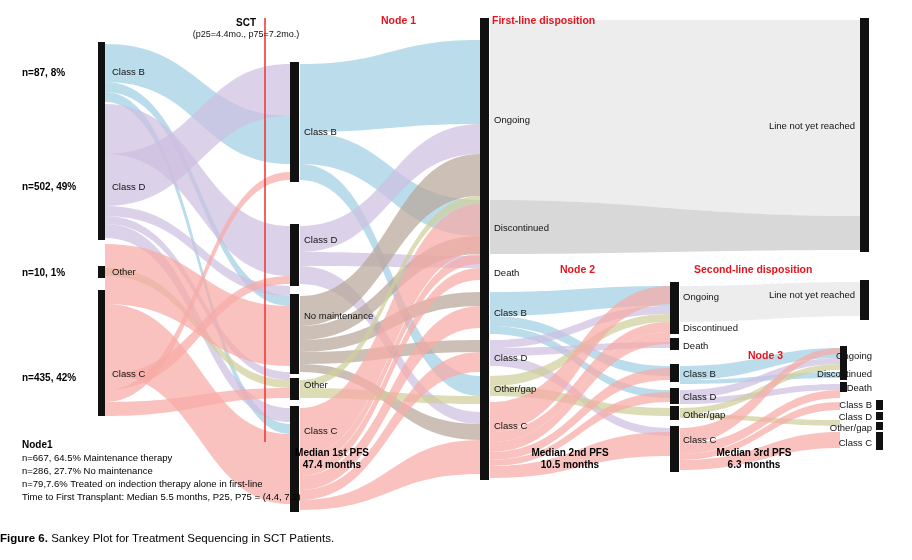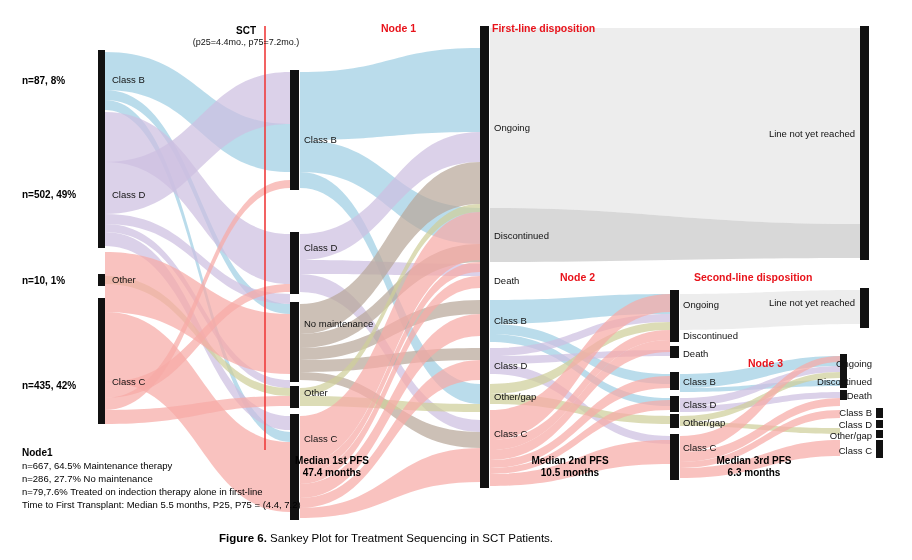--- a/index.html
+++ b/index.html
@@ -10,21 +10,21 @@
   body {
     width: 912px;
     height: 560px;
     font-family: "Liberation Sans", sans-serif;
     overflow: hidden;
     position: relative;
   }
   #sankey-wrap {
     position: absolute;
     left: 0;
-    top: 12px;
+    top: 4px;
     width: 912px;
     height: 426px;
   }
   svg {
     display: block;
   }
   .lbl {
     font-family: "Liberation Sans", sans-serif;
     font-size: 9.5px;
     fill: #111111;
@@ -49,21 +49,20 @@
   .lbl-foot {
     font-family: "Liberation Sans", sans-serif;
     font-size: 9.5px;
     fill: #000000;
   }
   .caption {
     position: absolute;
     left: 0;
     top: 532px;
     width: 772px;
-    text-align: center;
     font-family: "Liberation Sans", sans-serif;
     font-size: 11.5px;
     color: #000000;
   }
   .caption .cap-num {
     font-weight: bold;
   }
   .node-bar {
     fill: #111111;
   }

